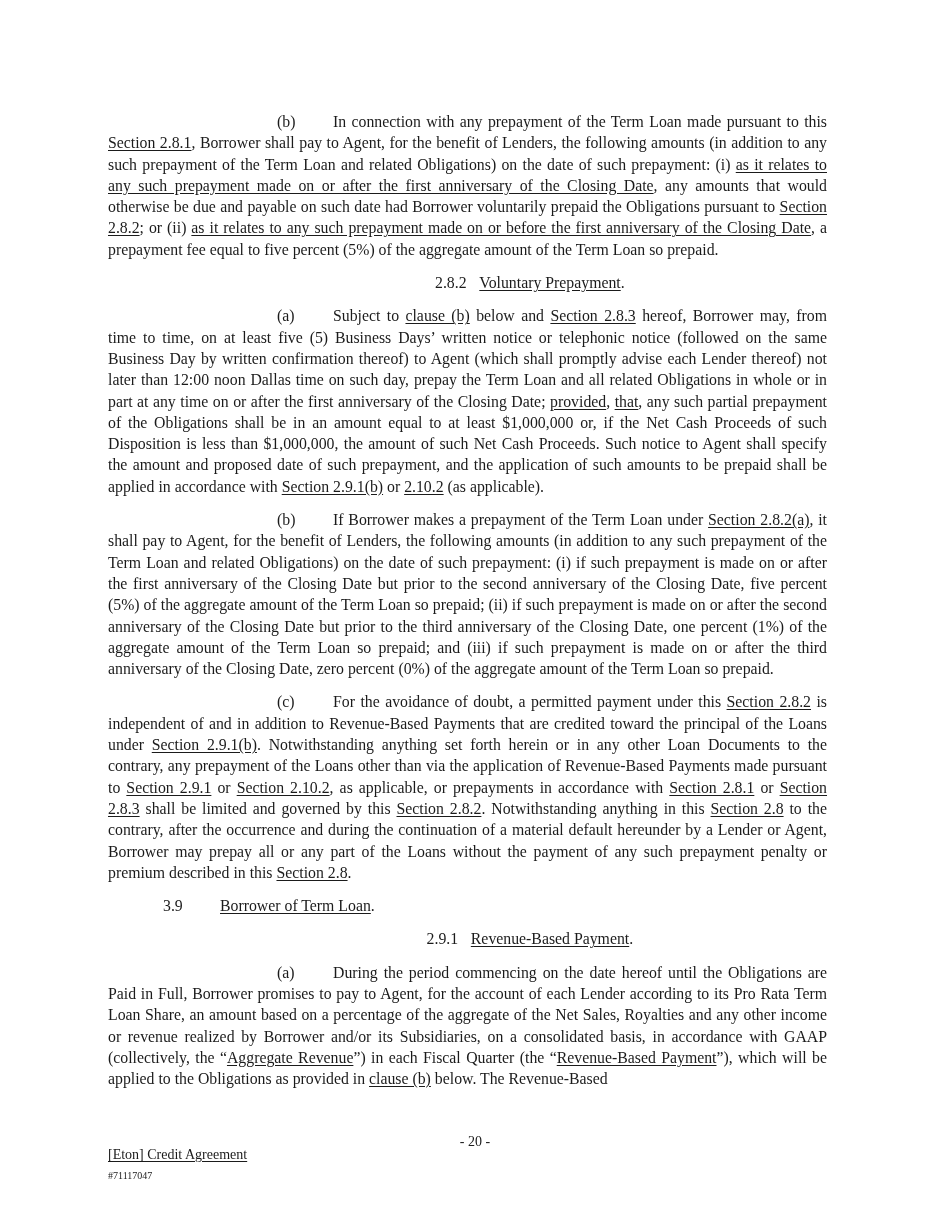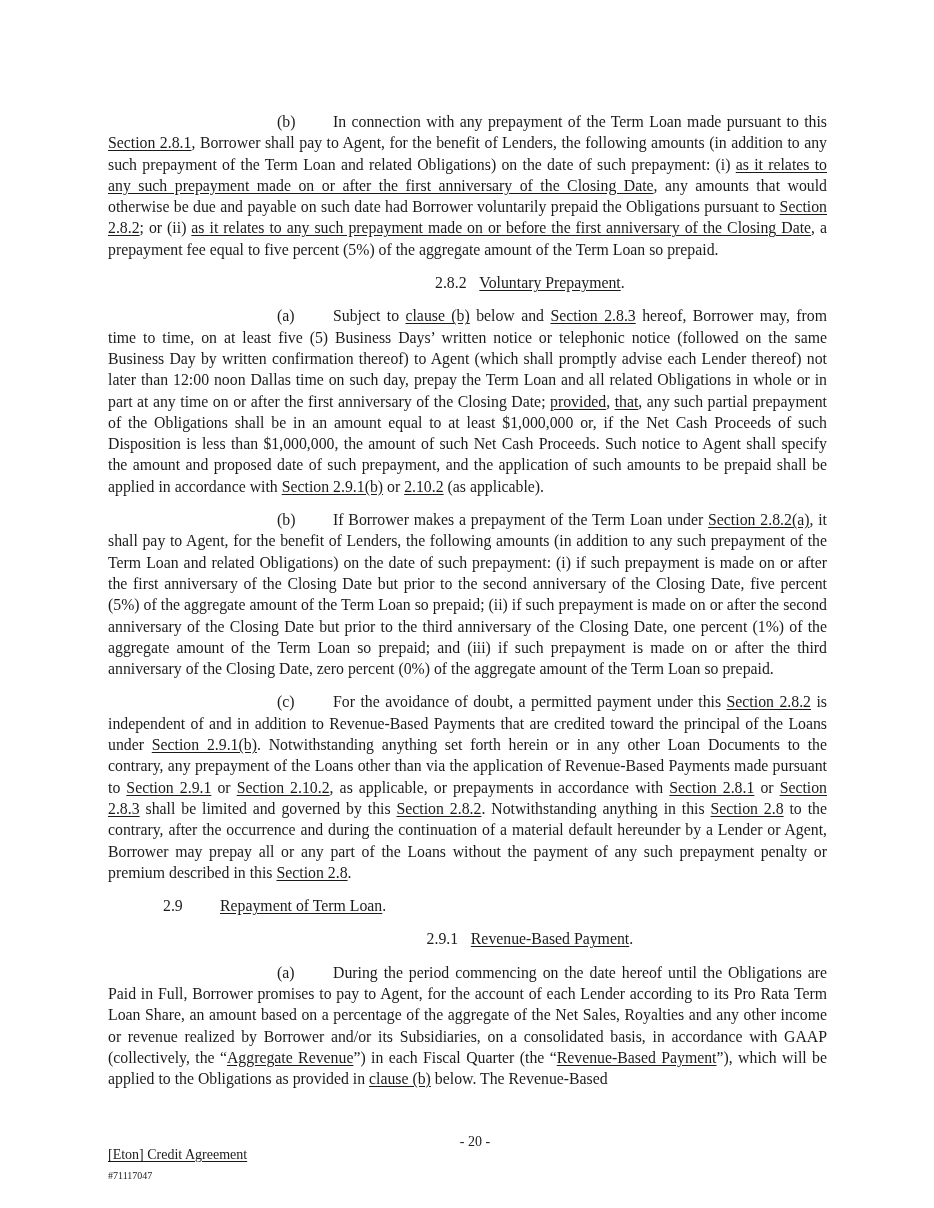--- a/index.html
+++ b/index.html
@@ -69,21 +69,21 @@
 <body>
 
 <div class="page">
 
   <div class="content">
     <p class="para"><span class="plabel">(b)</span><span>In connection with any prepayment of the Term Loan made pursuant to this </span><span class="u">Section 2.8.1</span><span>, Borrower shall pay to Agent, for the benefit of Lenders, the following amounts (in addition to any such prepayment of the Term Loan and related Obligations) on the date of such prepayment: (i) </span><span class="u">as it relates to any such prepayment made on or after the first anniversary of the Closing Date</span><span>, any amounts that would otherwise be due and payable on such date had Borrower voluntarily prepaid the Obligations pursuant to </span><span class="u">Section 2.8.2</span><span>; or (ii) </span><span class="u">as it relates to any such prepayment made on or before the first anniversary of the Closing Date</span><span>, a prepayment fee equal to five percent (5%) of the aggregate amount of the Term Loan so prepaid.</span></p>
     <p class="h3"><span class="hnum">2.8.2</span><span class="u">Voluntary Prepayment</span><span>.</span></p>
     <p class="para"><span class="plabel">(a)</span><span>Subject to </span><span class="u">clause (b)</span><span> below and </span><span class="u">Section 2.8.3</span><span> hereof, Borrower may, from time to time, on at least five (5) Business Days’ written notice or telephonic notice (followed on the same Business Day by written confirmation thereof) to Agent (which shall promptly advise each Lender thereof) not later than 12:00 noon Dallas time on such day, prepay the Term Loan and all related Obligations in whole or in part at any time on or after the first anniversary of the Closing Date; </span><span class="u">provided</span><span>, </span><span class="u">that</span><span>, any such partial prepayment of the Obligations shall be in an amount equal to at least $1,000,000 or, if the Net Cash Proceeds of such Disposition is less than $1,000,000, the amount of such Net Cash Proceeds.  Such notice to Agent shall specify the amount and proposed date of such prepayment, and the application of such amounts to be prepaid shall be applied in accordance with </span><span class="u">Section 2.9.1(b)</span><span> or </span><span class="u">2.10.2</span><span> (as applicable).</span></p>
     <p class="para"><span class="plabel">(b)</span><span>If Borrower makes a prepayment of the Term Loan under </span><span class="u">Section 2.8.2(a)</span><span>, it shall pay to Agent, for the benefit of Lenders, the following amounts (in addition to any such prepayment of the Term Loan and related Obligations) on the date of such prepayment: (i) if such prepayment is made on or after the first anniversary of the Closing Date but prior to the second anniversary of the Closing Date, five percent (5%) of the aggregate amount of the Term Loan so prepaid; (ii) if such prepayment is made on or after the second anniversary of the Closing Date but prior to the third anniversary of the Closing Date, one percent (1%) of the aggregate amount of the Term Loan so prepaid; and (iii) if such prepayment is made on or after the third anniversary of the Closing Date, zero percent (0%) of the aggregate amount of the Term Loan so prepaid.</span></p>
     <p class="para"><span class="plabel">(c)</span><span>For the avoidance of doubt, a permitted payment under this </span><span class="u">Section 2.8.2</span><span> is independent of and in addition to Revenue-Based Payments that are credited toward the principal of the Loans under </span><span class="u">Section 2.9.1(b)</span><span>.  Notwithstanding anything set forth herein or in any other Loan Documents to the contrary, any prepayment of the Loans other than via the application of Revenue-Based Payments made pursuant to </span><span class="u">Section 2.9.1</span><span> or </span><span class="u">Section 2.10.2</span><span>, as applicable, or prepayments in accordance with </span><span class="u">Section 2.8.1</span><span> or </span><span class="u">Section 2.8.3</span><span> shall be limited and governed by this </span><span class="u">Section 2.8.2</span><span>.  Notwithstanding anything in this </span><span class="u">Section 2.8</span><span> to the contrary, after the occurrence and during the continuation of a material default hereunder by a Lender or Agent, Borrower may prepay all or any part of the Loans without the payment of any such prepayment penalty or premium described in this </span><span class="u">Section 2.8</span><span>.</span></p>
-    <p class="h2"><span class="hnum">2.9</span><span class="u">Repayment of Term Loan</span><span>.</span></p>
+    <p class="h2"><span class="hnum">3.9</span><span class="u">Borrower of Term Loan</span><span>.</span></p>
     <p class="h3"><span class="hnum">2.9.1</span><span class="u">Revenue-Based Payment</span><span>.</span></p>
     <p class="para"><span class="plabel">(a)</span><span>During the period commencing on the date hereof until the Obligations are Paid in Full, Borrower promises to pay to Agent, for the account of each Lender according to its Pro Rata Term Loan Share, an amount based on a percentage of the aggregate of the Net Sales, Royalties and any other income or revenue realized by Borrower and/or its Subsidiaries, on a consolidated basis, in accordance with GAAP (collectively, the “</span><span class="u">Aggregate Revenue</span><span>”) in each Fiscal Quarter (the “</span><span class="u">Revenue-Based Payment</span><span>”), which will be applied to the Obligations as provided in </span><span class="u">clause (b)</span><span> below.  The Revenue-Based</span></p>
   </div>
 
   <div class="footer">
     <div class="footer-pageno">- 20 -</div>
     <div class="footer-ref">[Eton] Credit Agreement</div>
     <div class="footer-id">#71117047</div>
   </div>
 

